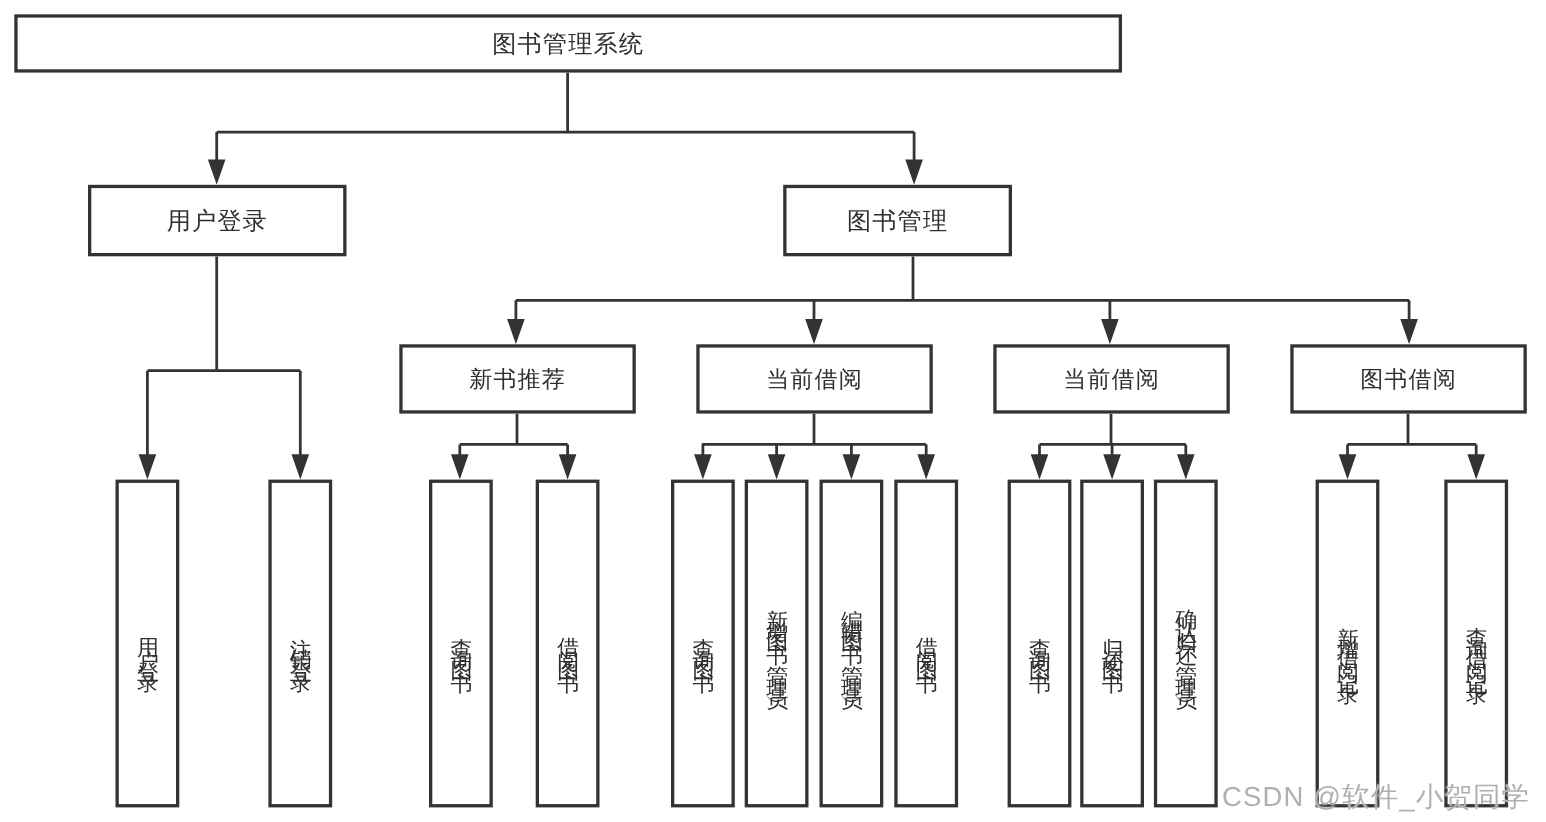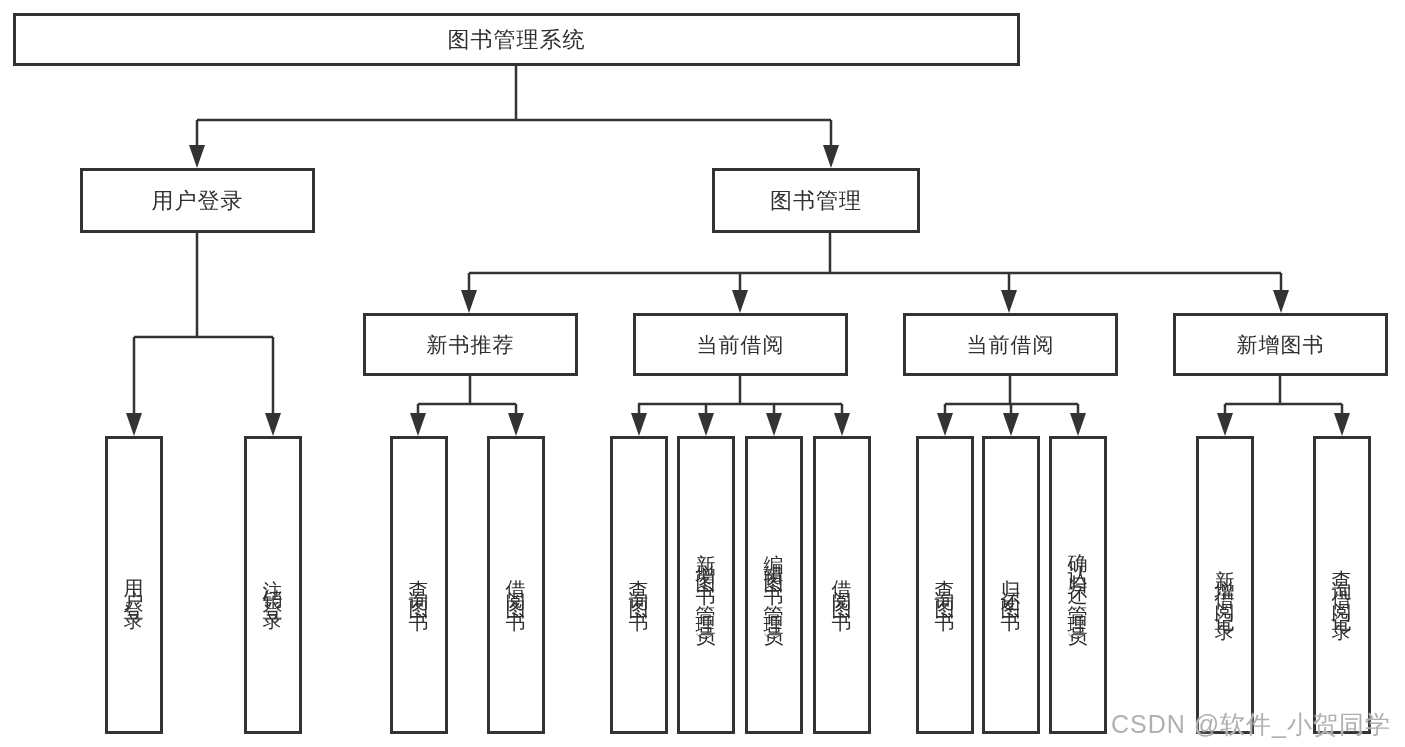--- a/index.html
+++ b/index.html
@@ -78,21 +78,21 @@
   </svg>
 
   <div class="box root">图书管理系统</div>
 
   <div class="box l2" style="left:80px; width:235px;">用户登录</div>
   <div class="box l2" style="left:712px; width:208px;">图书管理</div>
 
   <div class="box l3" style="left:363px;text-align:center;">新书推荐</div>
   <div class="box l3" style="left:633px;">当前借阅</div>
   <div class="box l3" style="left:903px;">当前借阅</div>
-  <div class="box l3" style="left:1173px;">新增图书</div>
+  <div class="box l3" style="left:1173px;">图书借阅</div>
 
   <div class="box leaf" style="left:105px;">
     <span class="vtext">用户登录</span>
   </div>
   <div class="box leaf" style="left:244px;">
     <span class="vtext">注销登录</span>
   </div>
 
   <div class="box leaf" style="left:390px;">
     <span class="vtext">查询图书</span>

